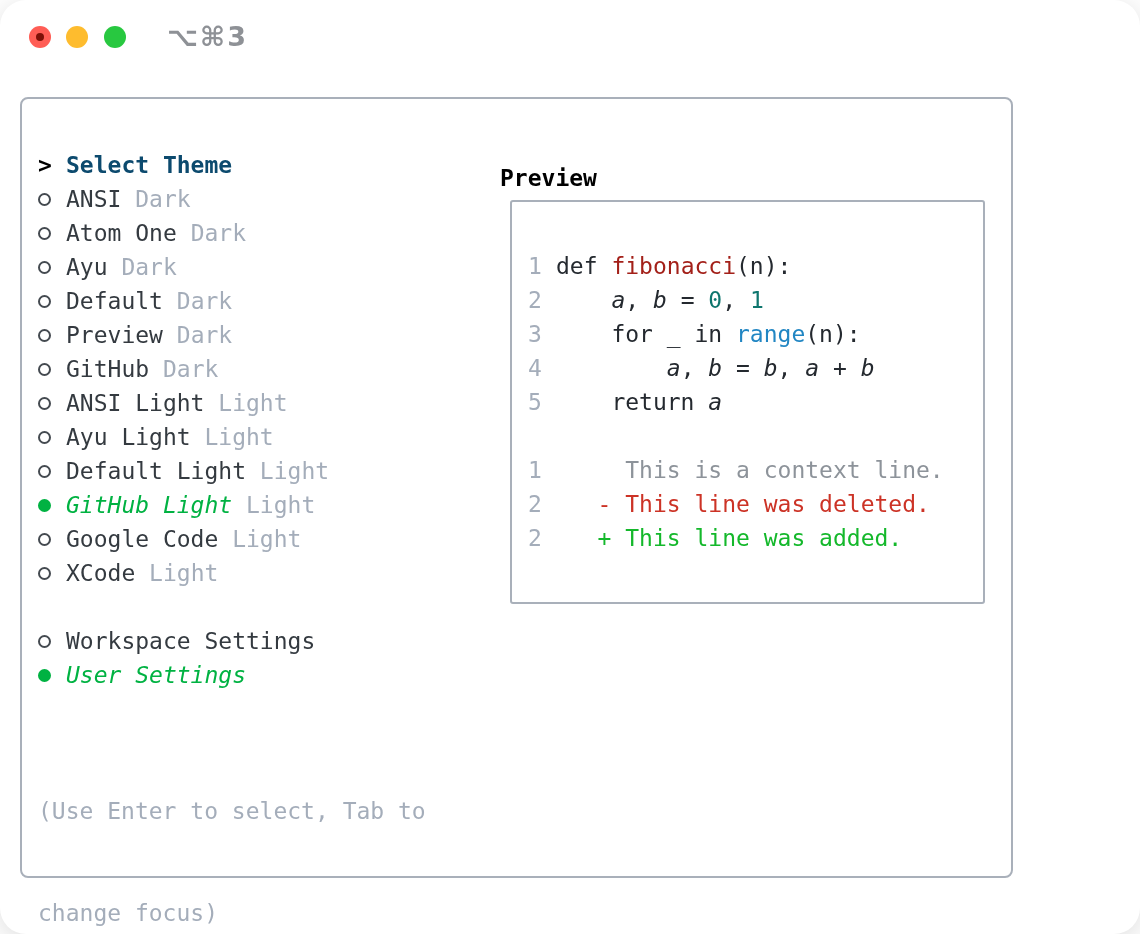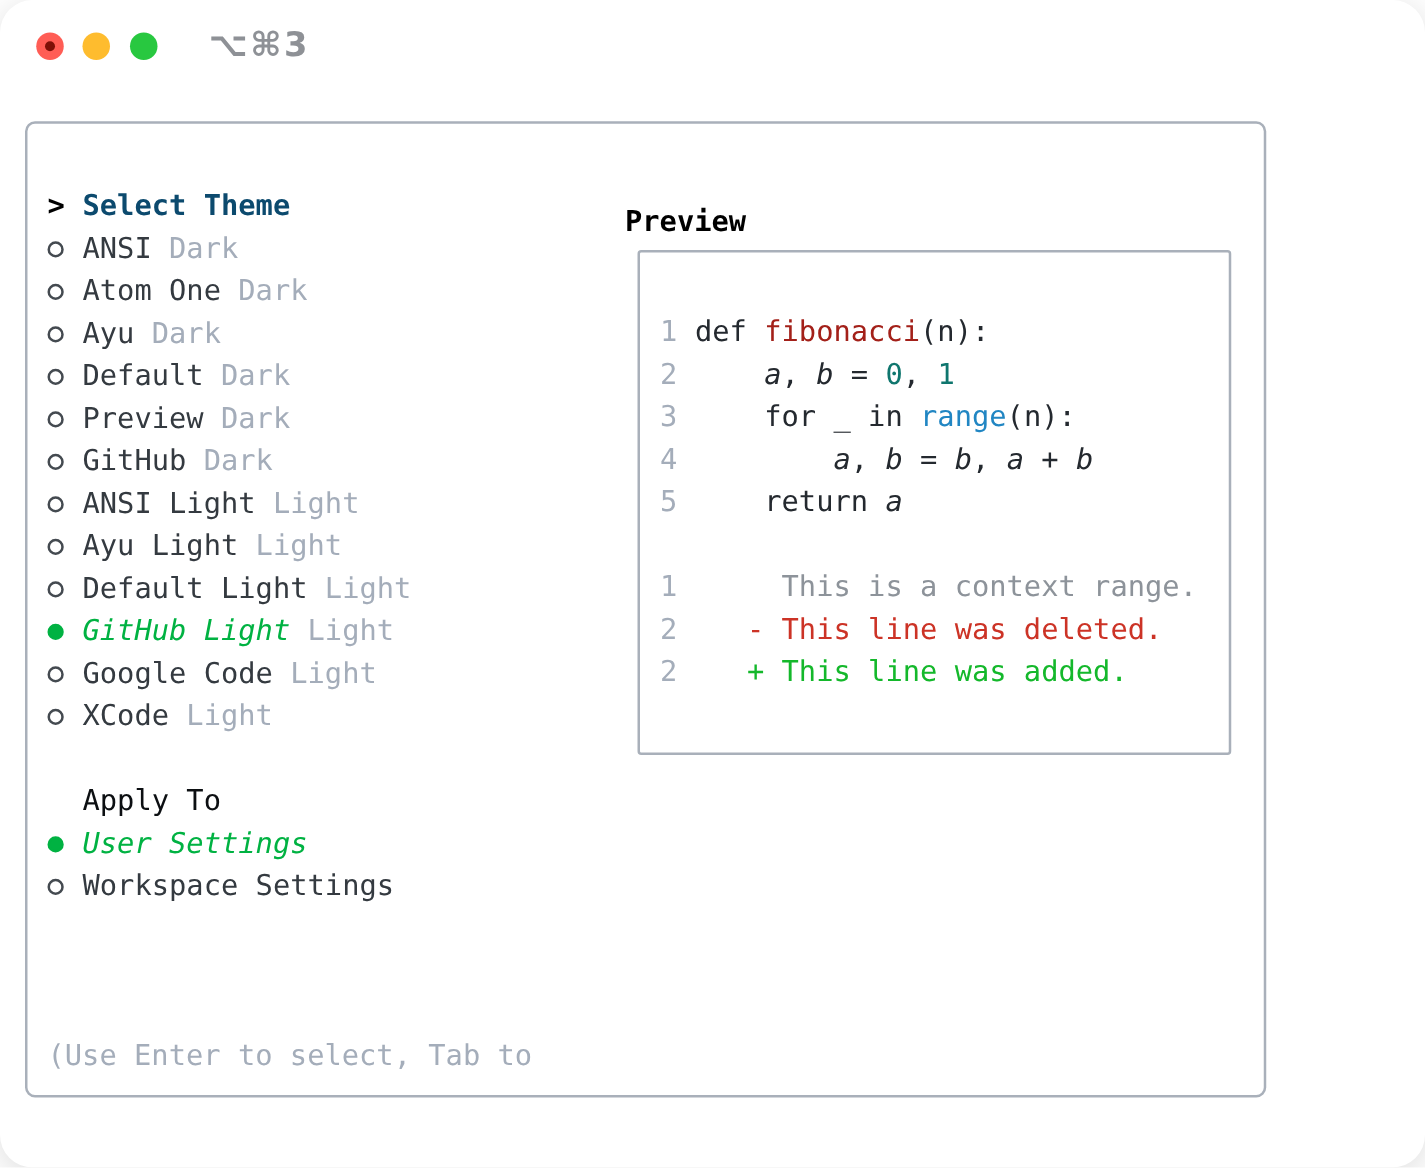--- a/index.html
+++ b/index.html
@@ -83,43 +83,40 @@
           <div class="row"><span class="marker"><span class="ring"></span></span><span class="name">Preview</span><span class="variant"> Dark</span></div>
           <div class="row"><span class="marker"><span class="ring"></span></span><span class="name">GitHub</span><span class="variant"> Dark</span></div>
           <div class="row"><span class="marker"><span class="ring"></span></span><span class="name">ANSI Light</span><span class="variant"> Light</span></div>
           <div class="row"><span class="marker"><span class="ring"></span></span><span class="name">Ayu Light</span><span class="variant"> Light</span></div>
           <div class="row"><span class="marker"><span class="ring"></span></span><span class="name">Default Light</span><span class="variant"> Light</span></div>
           <div class="row selected"><span class="marker"><span class="ring sel"></span></span><span class="name">GitHub Light</span><span class="variant"> Light</span></div>
           <div class="row"><span class="marker"><span class="ring"></span></span><span class="name">Google Code</span><span class="variant"> Light</span></div>
           <div class="row"><span class="marker"><span class="ring"></span></span><span class="name">XCode</span><span class="variant"> Light</span></div>
         </div>
       <div class="row blank"></div>
-      <div class="row">
-        <span class="marker"></span><span class="subhdr">Apply To</span>
-      </div>
       <div id="apply-list">
+          <div class="row"><span class="marker"><span class="ring"></span></span><span class="name">Workspace Settings</span></div>
           <div class="row selected"><span class="marker"><span class="ring sel"></span></span><span class="name">User Settings</span></div>
-          <div class="row"><span class="marker"><span class="ring"></span></span><span class="name">Workspace Settings</span></div>
         </div>
       <div class="row blank"></div>
       <div class="help">
         <div>(Use Enter to select, Tab to</div>
         <div>change focus)</div>
       </div>
     </div>
 
     <div class="preview-label">Preview</div>
     <div class="preview-box">
       <div id="code-area">
           <div class="cline"><span class="ln">1</span><span>def </span><span class="seg-fn">fibonacci</span><span>(n):</span></div>
           <div class="cline"><span class="ln">2</span><span>    </span><span class="seg-var">a</span><span>, </span><span class="seg-var">b</span><span> = </span><span class="seg-num">0</span><span>, </span><span class="seg-num">1</span></div>
           <div class="cline"><span class="ln">3</span><span>    for _ in </span><span class="seg-call">range</span><span>(n):</span></div>
           <div class="cline"><span class="ln">4</span><span>        </span><span class="seg-var">a</span><span>, </span><span class="seg-var">b</span><span> = </span><span class="seg-var">b</span><span>, </span><span class="seg-var">a</span><span> + </span><span class="seg-var">b</span></div>
           <div class="cline"><span class="ln">5</span><span>    return </span><span class="seg-var">a</span></div>
           <div class="cline"><span class="ln"></span></div>
-          <div class="cline"><span class="ln">1</span><span class="seg-context">     This is a context range.</span></div>
+          <div class="cline"><span class="ln">1</span><span class="seg-context">     This is a context line.</span></div>
           <div class="cline"><span class="ln">2</span><span class="seg-deleted">   - This line was deleted.</span></div>
           <div class="cline"><span class="ln">2</span><span class="seg-added">   + This line was added.</span></div>
         </div>
     </div>
 
   </div>
 </div>
 
 </body></html>

